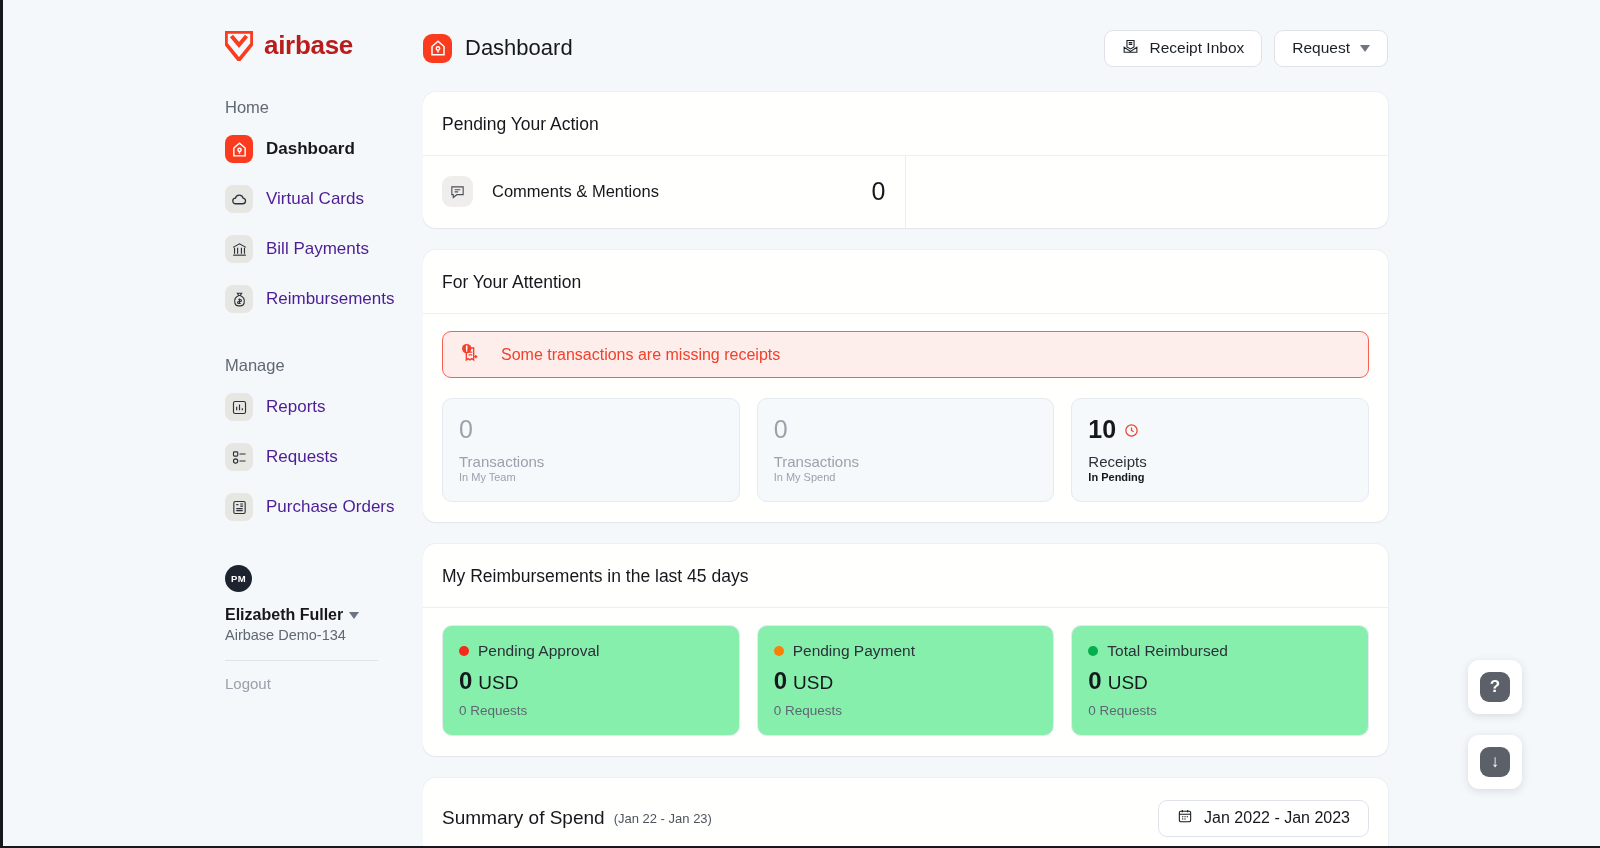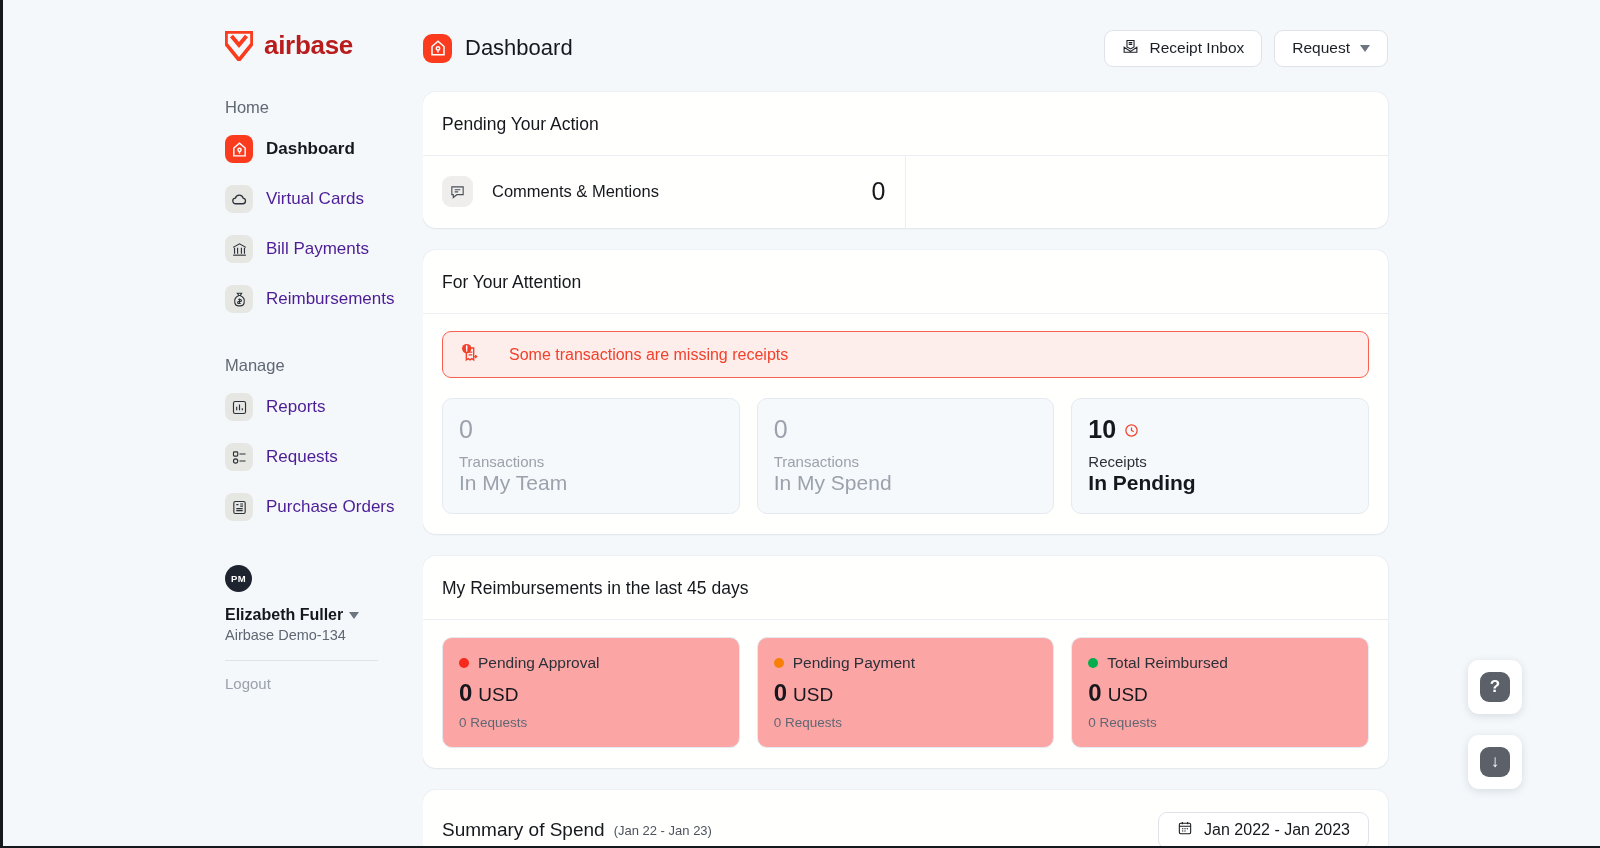--- a/index.html
+++ b/index.html
@@ -180,21 +180,21 @@
   }
   .pending-label { font-size: 16.5px; color: #16181d; margin-left: 19px; }
   .pending-count { margin-left: auto; font-size: 25px; color: #16181d; }
 
   
   .alert {
     border: 1px solid #f86050;
     background: #fdeeec;
     border-radius: 9px;
     height: 47px;
-    display: flex; align-items: center; gap: 28px;
+    display: flex; align-items: center; gap: 20px;
     padding: 0 16px;
     margin-bottom: 20px;
     cursor: pointer;
   }
   .alert-text { font-size: 16px; color: #f2402b; }
 
   
   .tiles { display: flex; gap: 17px; }
   .tile {
     flex: 1;
@@ -205,28 +205,28 @@
     cursor: pointer;
   }
   .tile-value {
     font-size: 25px;
     color: #9ba2ac;
     display: flex; align-items: center; gap: 8px;
     line-height: 1.15;
   }
   .tile-value.dark { color: #16181d; font-weight: 600; }
   .tile-l1 { font-size: 15px; color: #9ba2ac; margin-top: 9px; }
-  .tile-l2 { font-size: 21px; color: #9ba2ac; margin-top: 1px; }
+  .tile-l2 { font-size: 11px; color: #9ba2ac; margin-top: 1px; }
   .tile-l1.dark { color: #2c3038; }
   .tile-l2.dark { color: #16181d; font-weight: 700; }
 
   
   .rtile {
     flex: 1;
-    background: #fca5a5;
+    background: #86efac;
     border: 1px solid #e4eaef;
     border-radius: 10px;
     padding: 16px 16px 17px 16px;
     cursor: pointer;
   }
   .rtile-head { display: flex; align-items: center; gap: 9px; }
   .dot { width: 10px; height: 10px; border-radius: 50%; flex: 0 0 10px; }
   .rtile-title { font-size: 15.5px; color: #2c3038; }
   .rtile-amount {
     margin-top: 7px;

